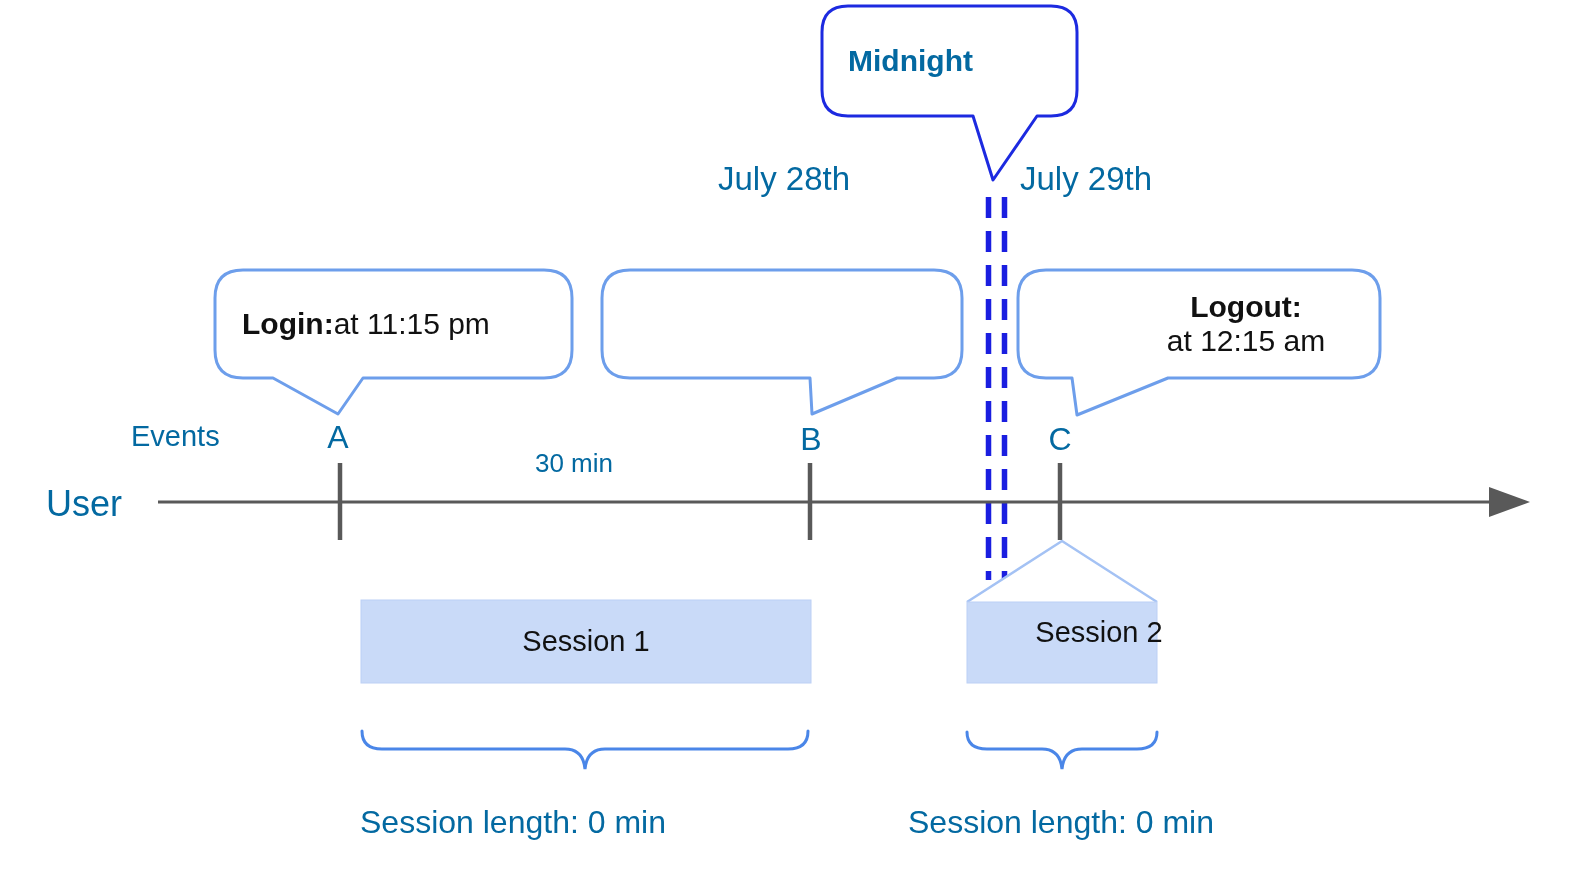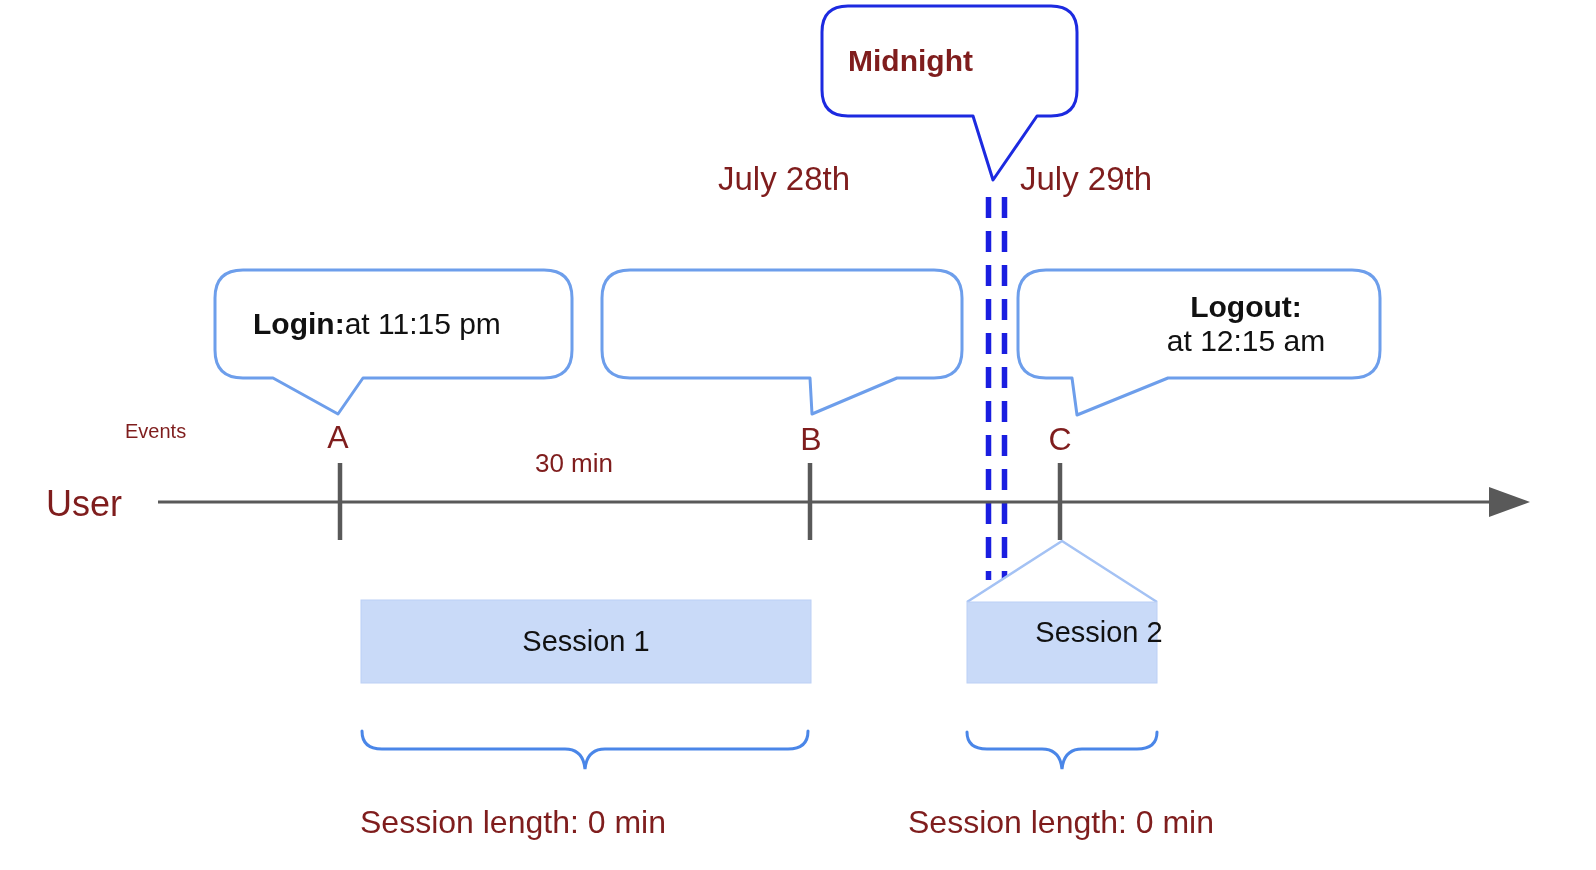--- a/index.html
+++ b/index.html
@@ -5,21 +5,21 @@
   html,body{margin:0;padding:0;background:#ffffff;}
   .stage{
     position:relative;
     width:1596px;height:870px;
     background:#ffffff;
     font-family:"Liberation Sans","DejaVu Sans",sans-serif;
     color:#111111;
     overflow:hidden;
   }
   .stage svg{position:absolute;left:0;top:0;}
-  .txt{position:absolute;white-space:nowrap;color:#7f1d1d;text-align:right;}
+  .txt{position:absolute;white-space:nowrap;color:#0369a1;text-align:right;}
   .center{transform:translateX(-50%);}
   .callout-text{
     position:absolute;display:flex;align-items:center;justify-content:center;
     font-size:30px;white-space:nowrap;
   }
   .callout-text b{font-weight:bold;}
   .date-label{font-size:33px;}
   .mark-label{font-size:32px;}
   .session-label{
     position:absolute;display:flex;align-items:center;justify-content:center;
@@ -60,30 +60,30 @@
 
     <path d="M 362 731 Q 362 749 382 749 L 565 749 Q 583 749 585 769 Q 587 749 605 749 L 788 749 Q 808 749 808 731" fill="none" stroke="#4a86e8" stroke-width="3" stroke-linecap="round"></path>
     <path d="M 967 732 Q 967 749 987 749 L 1042 749 Q 1060 749 1062 769 Q 1064 749 1082 749 L 1137 749 Q 1157 749 1157 732" fill="none" stroke="#4a86e8" stroke-width="3" stroke-linecap="round"></path>
   </svg>
 
   <div class="txt midnight-label" style="left:848px;top:44px;">Midnight</div>
 
   <div class="txt date-label" style="left:688px;top:160px;margin-left:30px;">July 28th</div>
   <div class="txt date-label" style="left:1020px;top:160px;">July 29th</div>
 
-  <div class="callout-text" style="left:215px;top:270px;width:357px;height:108px;justify-content:flex-start;padding-left:38px;box-sizing:border-box;">
+  <div class="callout-text" style="left:215px;top:270px;width:357px;height:108px;justify-content:flex-start;padding-left:27px;box-sizing:border-box;">
     <b>Login:</b>
       <span> at 11:15 pm</span>
   </div>
   <div class="callout-text" style="left:1065px;top:270px;width:362px;height:108px;flex-direction:column;">
     <b>Logout:</b>
       <span> at 12:15 am</span>
   </div>
 
-  <div class="txt" style="left:125px;top:420px;font-size:20px;">Events</div>
+  <div class="txt" style="left:131px;top:420px;font-size:29px;">Events</div>
   <div class="txt mark-label center" style="left:338px;top:419px;">A</div>
   <div class="txt mark-label center" style="left:811px;top:421px;">B</div>
   <div class="txt mark-label center" style="left:1060px;top:421px;">C</div>
 
   <div class="txt" style="left:46px;top:483px;font-size:36px;">User</div>
   <div class="txt center" style="left:574px;top:448px;font-size:26px;">30 min</div>
 
   <div class="session-label" style="left:361px;top:600px;width:450px;height:83px;">Session 1</div>
   <div class="session-label" style="left:967px;top:592px;width:190px;height:81px;margin-left:37px;">Session 2</div>
 

